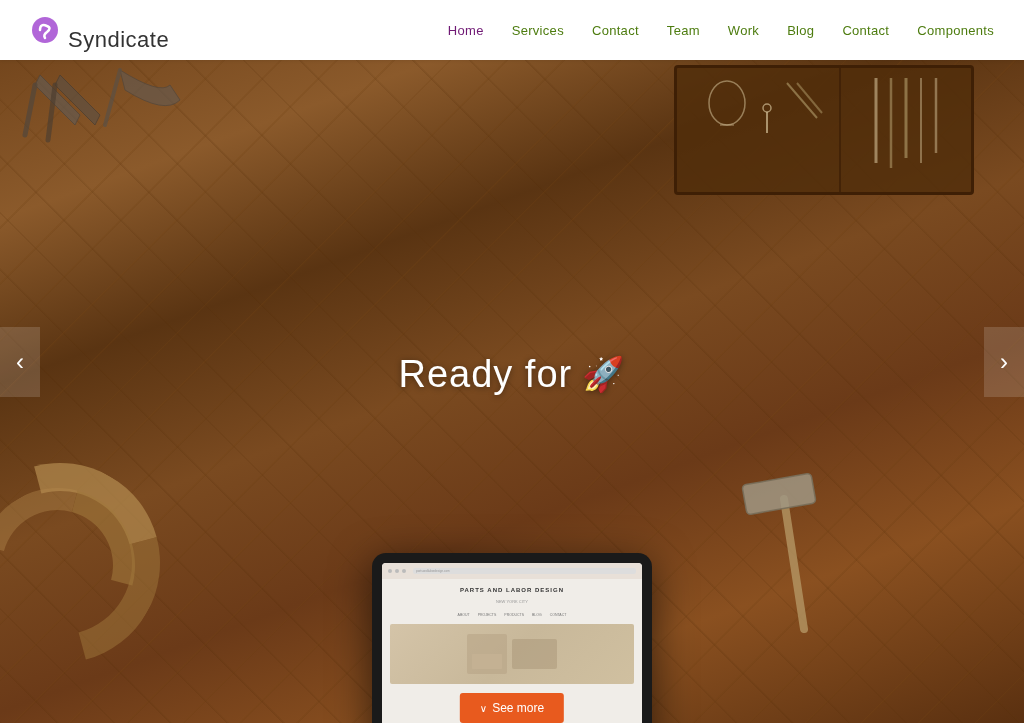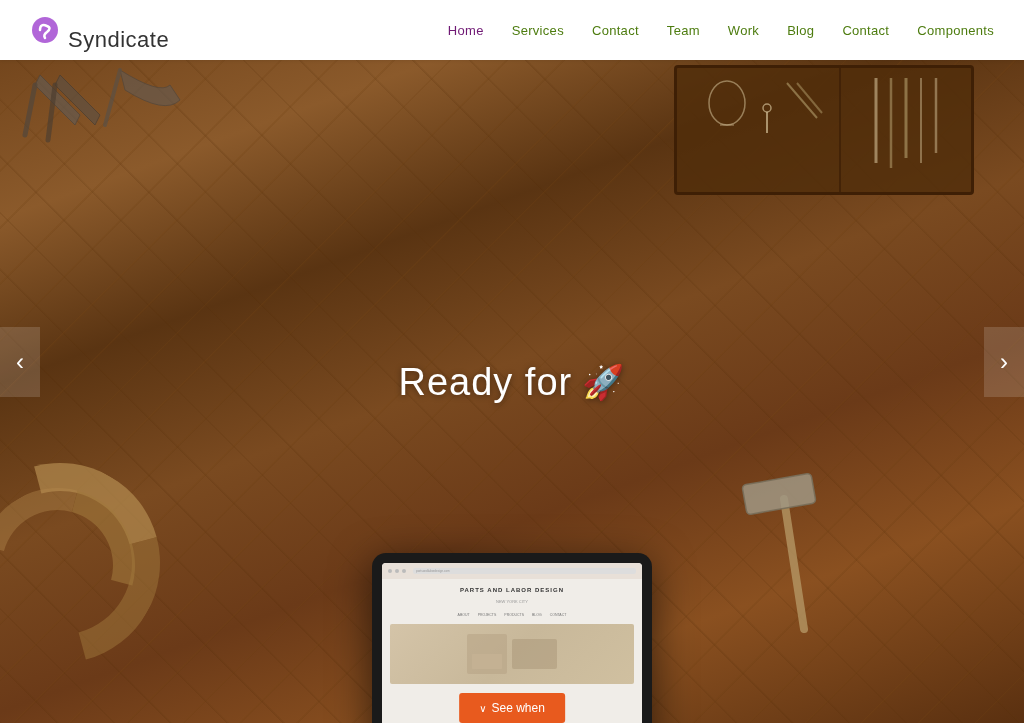--- a/index.html
+++ b/index.html
@@ -104,21 +104,21 @@
     
     .hero-text {
       position: absolute;
       top: 50%;
       left: 50%;
       transform: translate(-50%, -50%);
       text-align: center;
       color: #fff;
       z-index: 50;
       white-space: nowrap;
-      margin-top: 20px;
+      margin-top: 12px;
     }
     .hero-headline {
       font-size: 38px;
       font-weight: 300;
       letter-spacing: 1px;
       text-shadow: 0 1px 6px rgba(0,0,0,0.4);
       display: flex;
       align-items: center;
       gap: 10px;
     }
@@ -401,17 +401,17 @@
               <rect x="50" y="10" width="45" height="30" rx="2" fill="rgba(160,140,110,0.4)"></rect>
               <rect x="10" y="25" width="30" height="15" rx="1" fill="rgba(200,180,150,0.6)"></rect>
             </svg>
           </div>
         </div>
       </div>
     </div>
 
     <div class="see-more-btn">
       <span class="see-more-chevron">∨</span>
-      <span>See when</span>
+      <span>See more</span>
     </div>
   </div>
 
 </section>
 
 </body></html>

